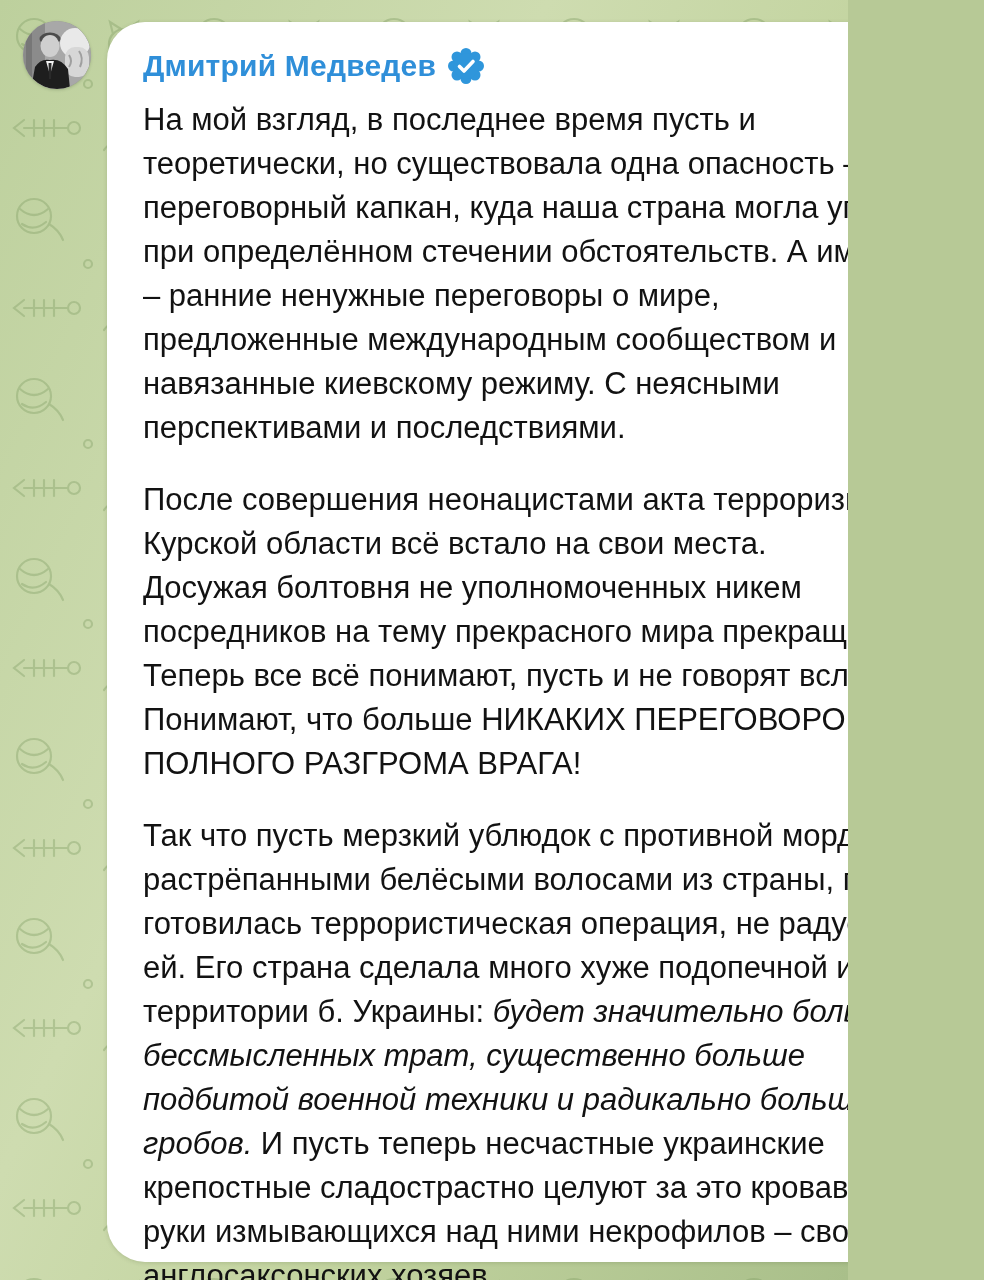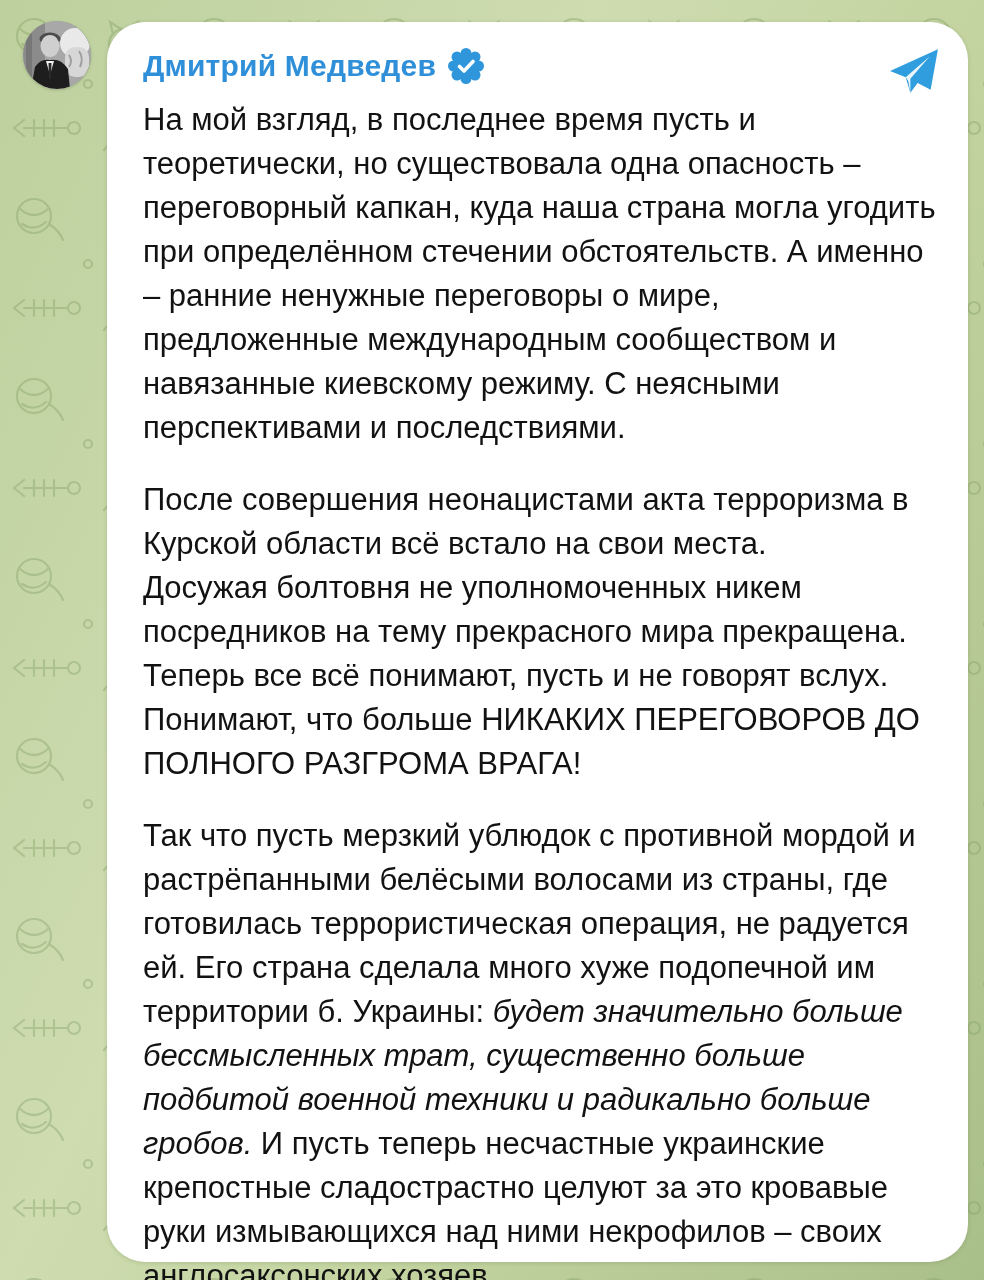--- a/index.html
+++ b/index.html
@@ -2,21 +2,21 @@
 <html style="--accent-blue: #2f8fd9; --link-blue: #2e7cc9; --plane-blue: #2f9dde; --badge-blue: #2f96db; --meta-gray: #919191; --text: #121212; --card-bg: #ffffff; --bg-green-light: #cedcb0; --bg-green-dark: #a9bf8a; --doodle-stroke: #85a269;"><head>
 <meta charset="utf-8">
 <style>
   html,body{margin:0;padding:0;}
   body{
     font-family:"Liberation Sans","DejaVu Sans",sans-serif;
     background:#b7c996;
   }
   .stage{
     position:relative;
-    width:984px;height:1280px;
+    width:848px;height:1280px;
     overflow:hidden;
     background:linear-gradient(115deg,#bdd09d 0%,#cedcb0 38%,#c3d4a0 62%,#a9bf8a 100%);
   }
   .bg-pattern{position:absolute;inset:0;pointer-events:none;}
   .card{
     position:absolute;left:107px;top:22px;
     width:861px;height:1240px;
     box-sizing:border-box;
     background:var(--card-bg,#fff);
     border-radius:38px;

